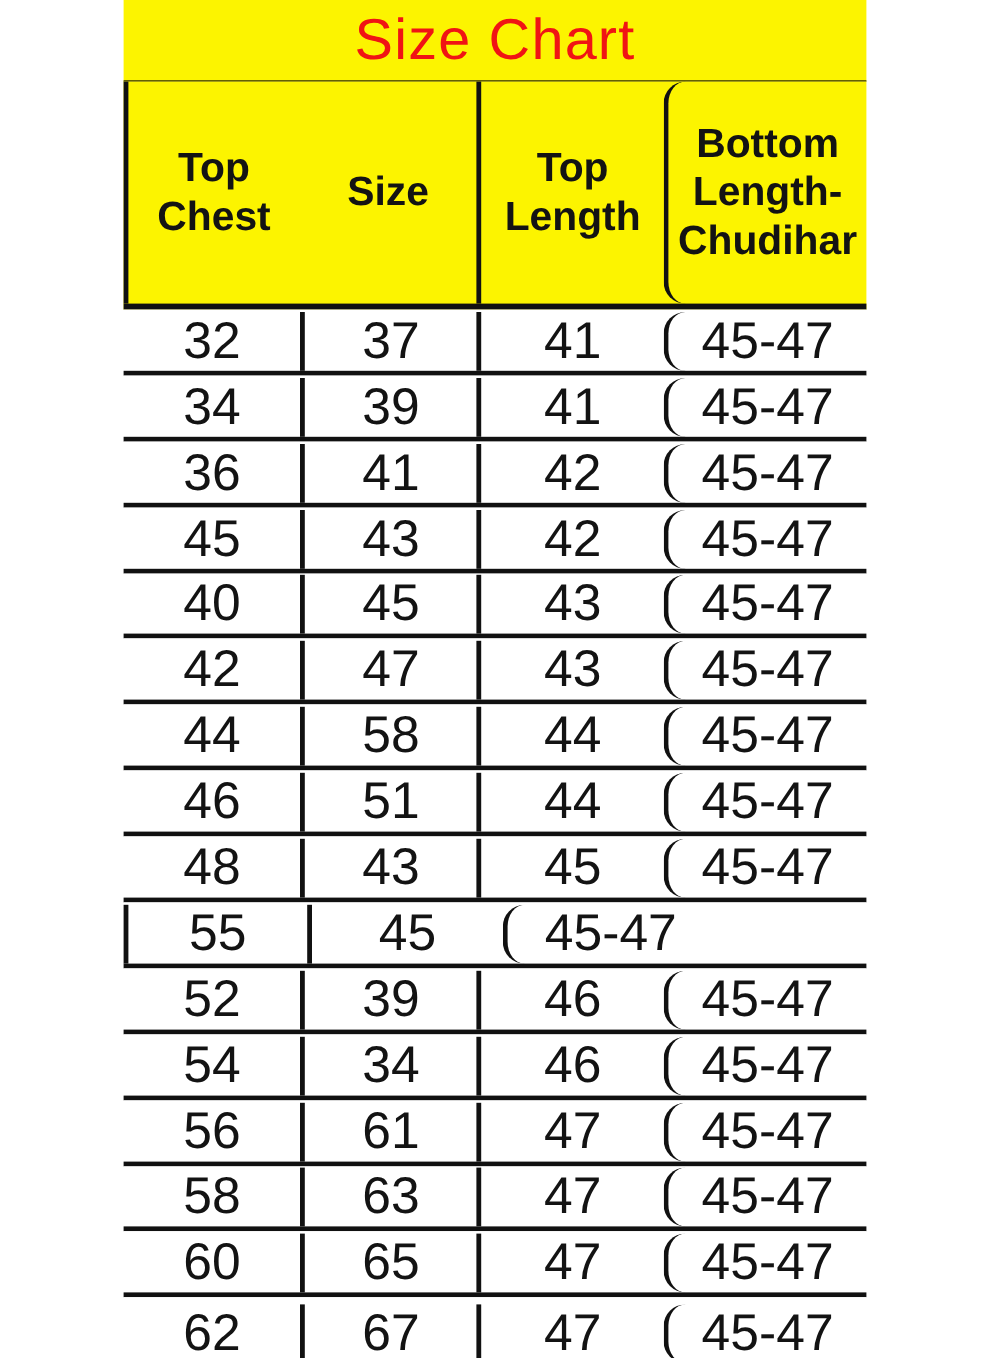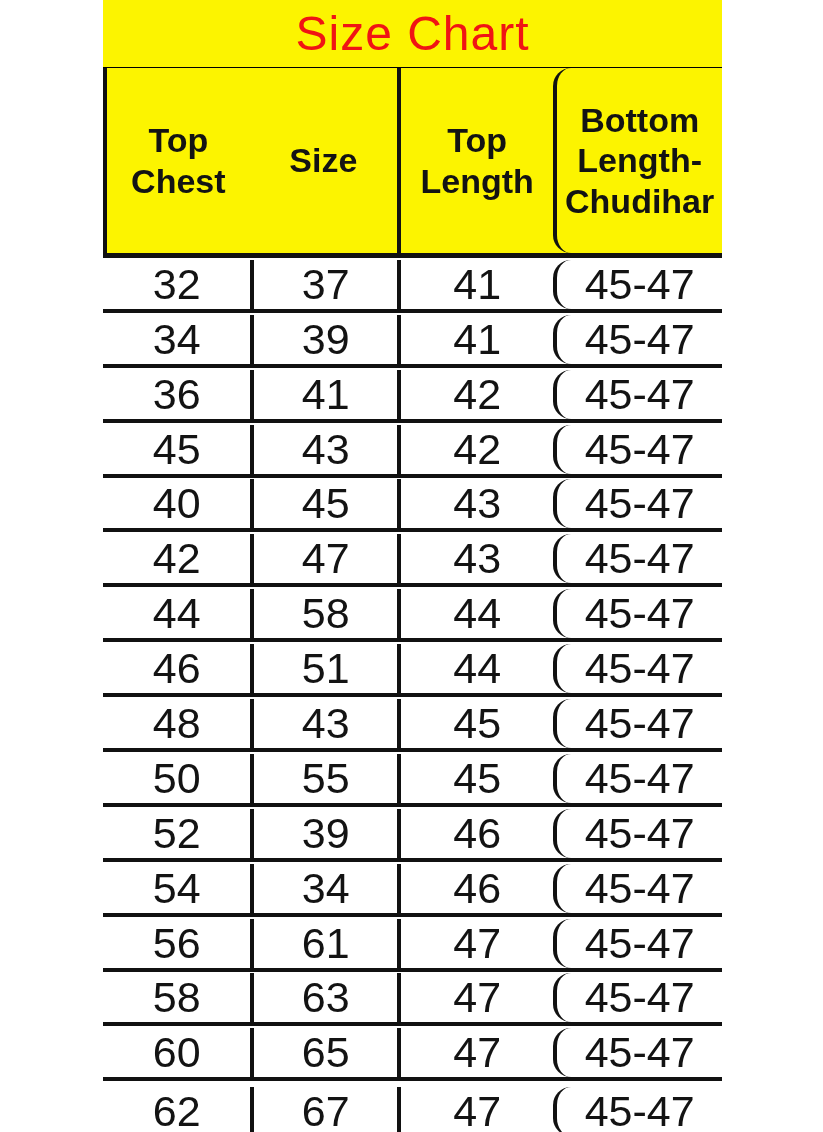--- a/index.html
+++ b/index.html
@@ -147,21 +147,20 @@
         <div class="tcell c3">44</div>
         <div class="tcell c4">45-47</div>
       </div>
       <div class="trow">
         <div class="tcell c1">48</div>
         <div class="tcell c2">43</div>
         <div class="tcell c3">45</div>
         <div class="tcell c4">45-47</div>
       </div>
       <div class="trow">
-        <div class="tcell c1">50</div>
         <div class="tcell c2">55</div>
         <div class="tcell c3">45</div>
         <div class="tcell c4">45-47</div>
       </div>
       <div class="trow">
         <div class="tcell c1">52</div>
         <div class="tcell c2">39</div>
         <div class="tcell c3">46</div>
         <div class="tcell c4">45-47</div>
       </div>

